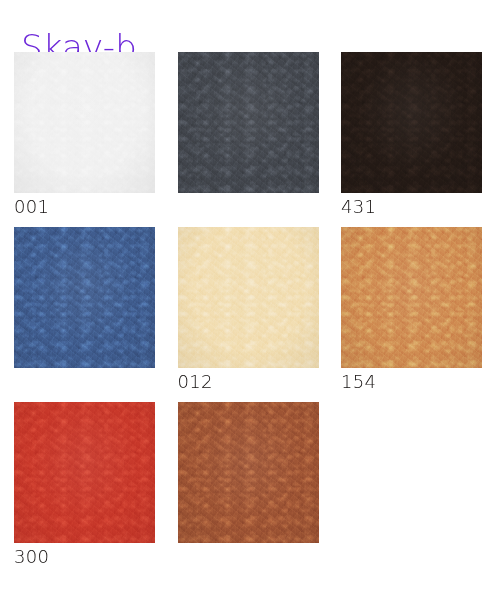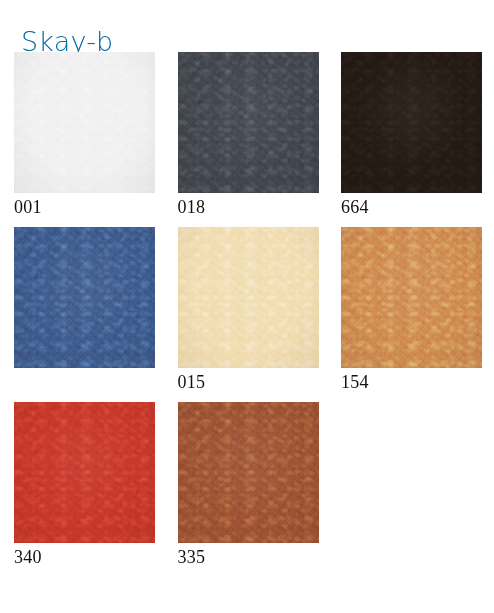--- a/index.html
+++ b/index.html
@@ -13,42 +13,41 @@
     position: relative;
     overflow: hidden;
     font-family: "DejaVu Sans", "Liberation Sans", sans-serif;
     -webkit-font-smoothing: antialiased;
   }
 
   .page-title {
     position: absolute;
     left: 21px;
     top: 7px;
-    font-size: 27px;
+    font-size: 34px;
     font-weight: 300;
     letter-spacing: 0.2px;
-    color: #0369a1;
+    color: #6d28d9;
     line-height: 34px;
     white-space: nowrap;
   }
 
   .swatch-grid {
     position: absolute;
     left: 14px;
     top: 52px;
     width: 468px;
     display: grid;
     grid-template-columns: 141px 141px 141px;
     column-gap: 22.5px;
     row-gap: 9px;
   }
 
   .swatch-cell {
     width: 141px;
-    font-family: Liberation Serif, serif;
   }
 
   .swatch-chip {
     width: 141px;
     height: 141px;
     position: relative;
     overflow: hidden;
     background-color: #cccccc;
   }
 
@@ -117,70 +116,68 @@
     </div>
     <div class="swatch-label">001</div>
   </div>
 
   <div class="swatch-cell">
     <div class="swatch-chip" style="background-color: rgb(67, 71, 78);">
       <div class="grain"></div>
       <div class="grain2"></div>
       <div class="vignette"></div>
     </div>
-    <div class="swatch-label">018</div>
   </div>
 
   <div class="swatch-cell">
     <div class="swatch-chip" style="background-color: rgb(36, 26, 21);">
       <div class="grain"></div>
       <div class="grain2"></div>
       <div class="vignette"></div>
     </div>
-    <div class="swatch-label">664</div>
+    <div class="swatch-label">431</div>
   </div>
 
   <div class="swatch-cell">
     <div class="swatch-chip" style="background-color: rgb(63, 92, 142);">
       <div class="grain"></div>
       <div class="grain2"></div>
       <div class="vignette"></div>
     </div>
   </div>
 
   <div class="swatch-cell">
     <div class="swatch-chip" style="background-color: rgb(242, 222, 178);">
       <div class="grain"></div>
       <div class="grain2"></div>
       <div class="vignette"></div>
     </div>
-    <div class="swatch-label">015</div>
+    <div class="swatch-label">012</div>
   </div>
 
   <div class="swatch-cell">
     <div class="swatch-chip" style="background-color: rgb(208, 140, 82);">
       <div class="grain"></div>
       <div class="grain2"></div>
       <div class="vignette"></div>
     </div>
     <div class="swatch-label">154</div>
   </div>
 
   <div class="swatch-cell">
     <div class="swatch-chip" style="background-color: rgb(200, 56, 42);">
       <div class="grain"></div>
       <div class="grain2"></div>
       <div class="vignette"></div>
     </div>
-    <div class="swatch-label">340</div>
+    <div class="swatch-label">300</div>
   </div>
 
   <div class="swatch-cell">
     <div class="swatch-chip" style="background-color: rgb(158, 84, 52);">
       <div class="grain"></div>
       <div class="grain2"></div>
       <div class="vignette"></div>
     </div>
-    <div class="swatch-label">335</div>
   </div>
 
 
 </div>
 
 </body></html>

